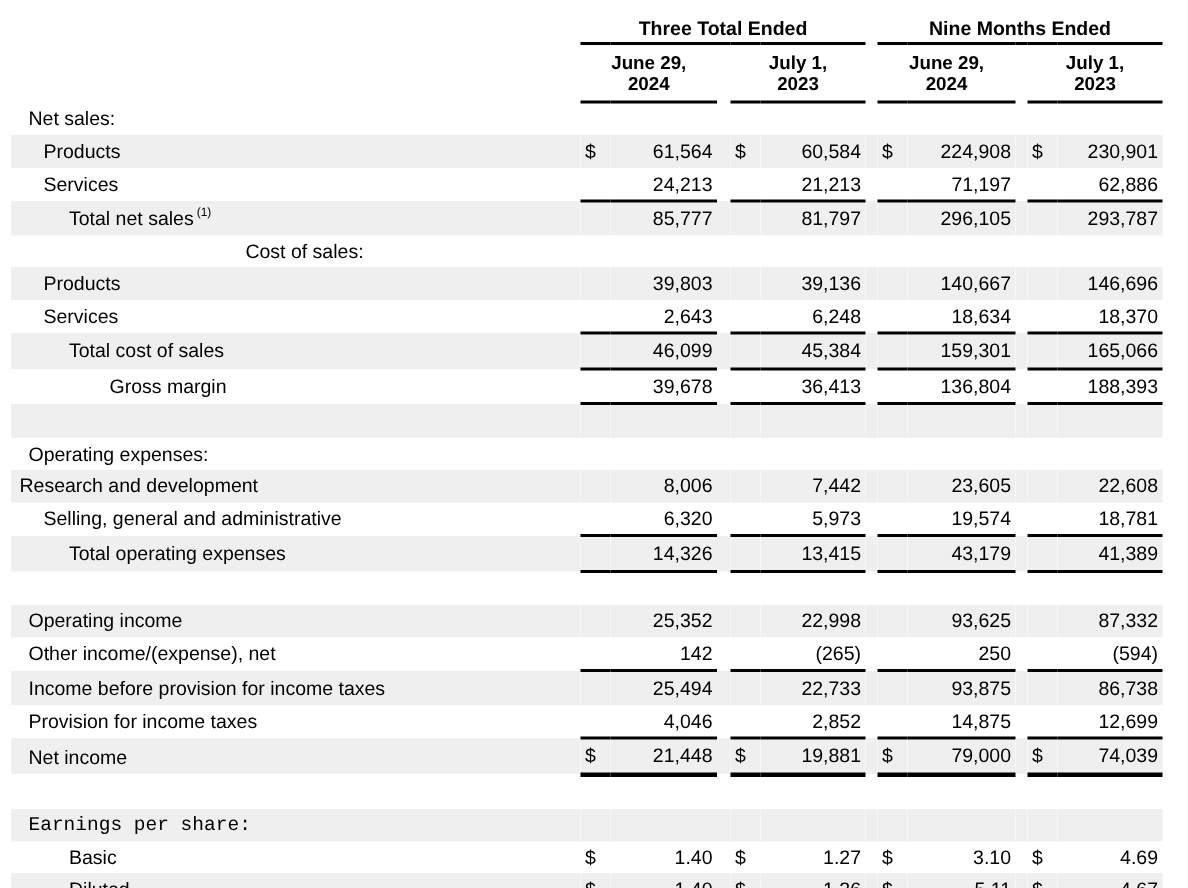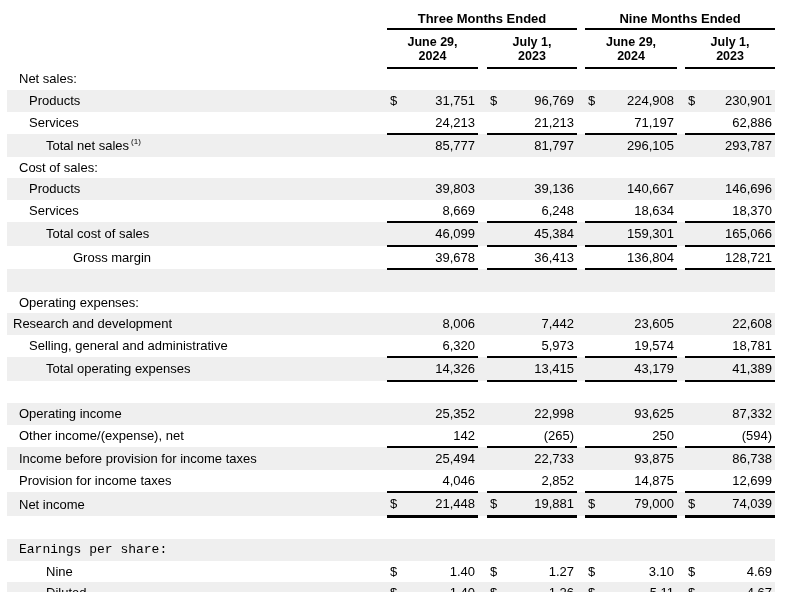--- a/index.html
+++ b/index.html
@@ -74,21 +74,21 @@
     <col style="width:8px">
     <col style="width:20px">
       <col style="width:72px">
     <col style="width:8px">
     <col style="width:20px">
       <col style="width:70px">
   </colgroup>
   <thead>
     <tr>
       <td></td>
-      <th class="grp-hdr" colspan="5">Three Months Ended</th>
+      <th class="grp-hdr" colspan="5">Three Total Ended</th>
       <td></td>
       <th class="grp-hdr" colspan="5">Nine Months Ended</th>
     </tr>
     <tr>
       <td></td>
       <th class="date-hdr" colspan="2">June 29,
 2024</th>
       <td></td>
       <th class="date-hdr" colspan="2">July 1,
 2023</th>
@@ -111,24 +111,24 @@
         <td></td>
         <td class="d g"></td>
         <td class="n g"></td>
         <td></td>
         <td class="d g"></td>
         <td class="n g"></td>
       </tr>
       <tr class="stripe">
         <td class="lbl" style="padding-left: 22px;">Products</td>
         <td class="d g">$</td>
-        <td class="n g">31,751</td>
-        <td></td>
-        <td class="d g">$</td>
-        <td class="n g">96,769</td>
+        <td class="n g">61,564</td>
+        <td></td>
+        <td class="d g">$</td>
+        <td class="n g">60,584</td>
         <td></td>
         <td class="d g">$</td>
         <td class="n g">224,908</td>
         <td></td>
         <td class="d g">$</td>
         <td class="n g">230,901</td>
       </tr>
       <tr class=" rule-thin">
         <td class="lbl" style="padding-left: 22px;">Services</td>
         <td class="d g"></td>
@@ -151,21 +151,21 @@
         <td class="d g"></td>
         <td class="n g">81,797</td>
         <td></td>
         <td class="d g"></td>
         <td class="n g">296,105</td>
         <td></td>
         <td class="d g"></td>
         <td class="n g">293,787</td>
       </tr>
       <tr class="">
-        <td class="lbl" style="padding-left: 12px;">Cost of sales:</td>
+        <td class="lbl" style="padding-left: 12px; text-align: center;">Cost of sales:</td>
         <td class="d g"></td>
         <td class="n g"></td>
         <td></td>
         <td class="d g"></td>
         <td class="n g"></td>
         <td></td>
         <td class="d g"></td>
         <td class="n g"></td>
         <td></td>
         <td class="d g"></td>
@@ -181,21 +181,21 @@
         <td></td>
         <td class="d g"></td>
         <td class="n g">140,667</td>
         <td></td>
         <td class="d g"></td>
         <td class="n g">146,696</td>
       </tr>
       <tr class=" rule-thin">
         <td class="lbl" style="padding-left: 22px;">Services</td>
         <td class="d g"></td>
-        <td class="n g">8,669</td>
+        <td class="n g">2,643</td>
         <td></td>
         <td class="d g"></td>
         <td class="n g">6,248</td>
         <td></td>
         <td class="d g"></td>
         <td class="n g">18,634</td>
         <td></td>
         <td class="d g"></td>
         <td class="n g">18,370</td>
       </tr>
@@ -218,21 +218,21 @@
         <td class="d g"></td>
         <td class="n g">39,678</td>
         <td></td>
         <td class="d g"></td>
         <td class="n g">36,413</td>
         <td></td>
         <td class="d g"></td>
         <td class="n g">136,804</td>
         <td></td>
         <td class="d g"></td>
-        <td class="n g">128,721</td>
+        <td class="n g">188,393</td>
       </tr>
       <tr class="stripe">
         <td class="lbl" style="padding-left: 12px;"></td>
         <td class="d g"></td>
         <td class="n g"></td>
         <td></td>
         <td class="d g"></td>
         <td class="n g"></td>
         <td></td>
         <td class="d g"></td>
@@ -403,21 +403,21 @@
         <td class="d g"></td>
         <td class="n g"></td>
         <td></td>
         <td class="d g"></td>
         <td class="n g"></td>
         <td></td>
         <td class="d g"></td>
         <td class="n g"></td>
       </tr>
       <tr class="">
-        <td class="lbl" style="padding-left: 39px;">Nine</td>
+        <td class="lbl" style="padding-left: 39px;">Basic</td>
         <td class="d g">$</td>
         <td class="n g">1.40</td>
         <td></td>
         <td class="d g">$</td>
         <td class="n g">1.27</td>
         <td></td>
         <td class="d g">$</td>
         <td class="n g">3.10</td>
         <td></td>
         <td class="d g">$</td>

